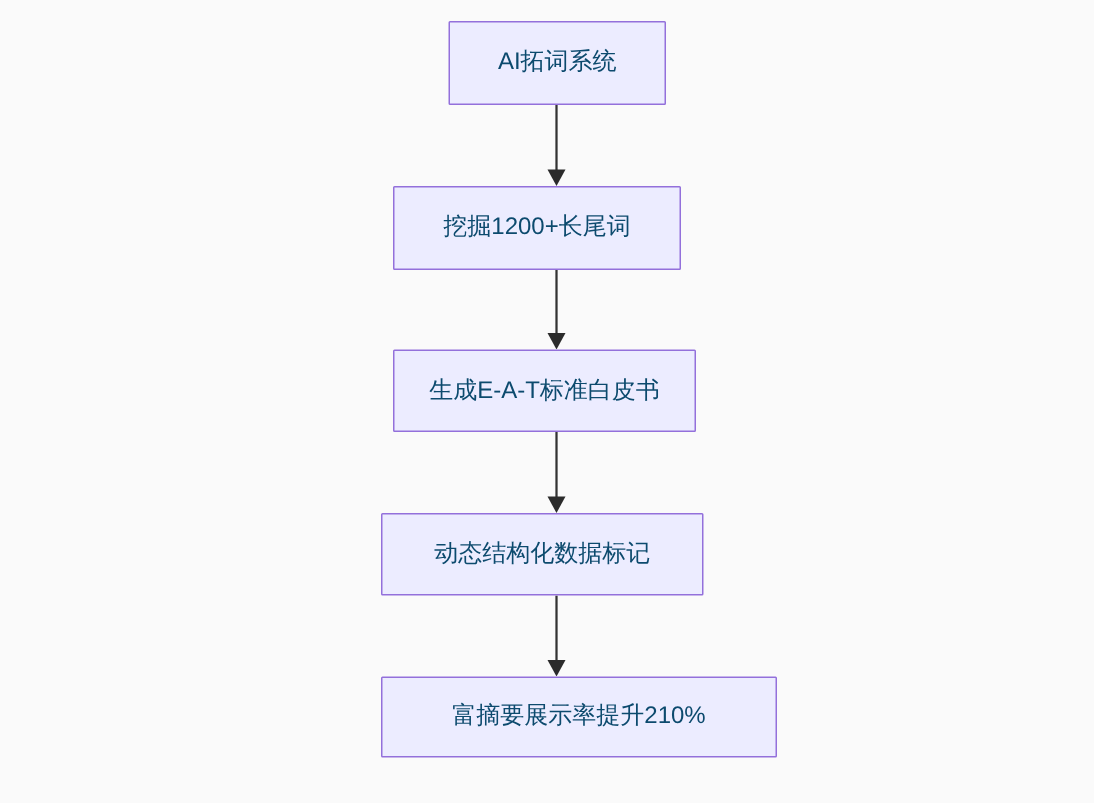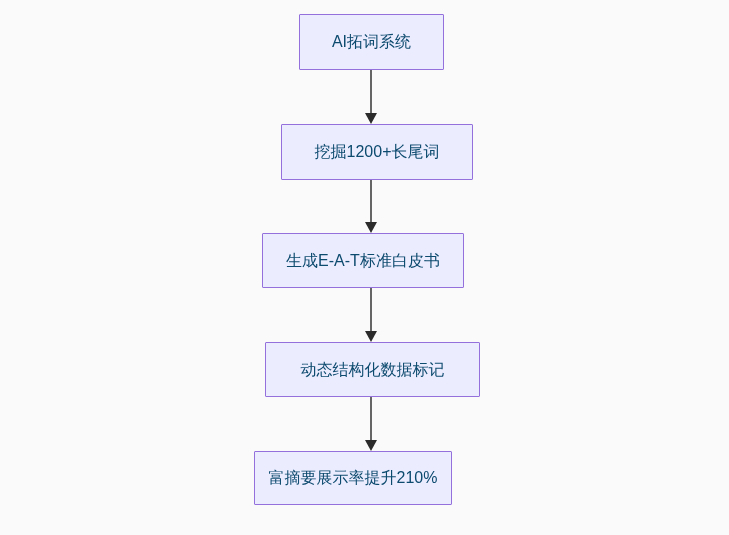--- a/index.html
+++ b/index.html
@@ -42,44 +42,44 @@
 
   <div class="node" style="left:299px; top:14px; width:145px; height:56px;">
     <span>AI拓词系统</span>
   </div>
 
   <svg class="edge" style="left:364px; top:70px;" width="14" height="54">
     <line x1="7" y1="0" x2="7" y2="45" stroke="#333333" stroke-width="1.5"></line>
     <polygon points="1,43 13,43 7,54" fill="#2b2b2b"></polygon>
   </svg>
 
-  <div class="node" style="left:281px; top:124px; width:192px; height:56px;">
+  <div class="node" style="left:262px; top:124px; width:192px; height:56px;">
     <span>挖掘1200+长尾词</span>
   </div>
 
   <svg class="edge" style="left:364px; top:180px;" width="14" height="53">
     <line x1="7" y1="0" x2="7" y2="44" stroke="#333333" stroke-width="1.5"></line>
     <polygon points="1,42 13,42 7,53" fill="#2b2b2b"></polygon>
   </svg>
 
   <div class="node" style="left:262px; top:233px; width:202px; height:55px;">
     <span>生成E-A-T标准白皮书</span>
   </div>
 
   <svg class="edge" style="left:364px; top:288px;" width="14" height="54">
     <line x1="7" y1="0" x2="7" y2="45" stroke="#333333" stroke-width="1.5"></line>
     <polygon points="1,43 13,43 7,54" fill="#2b2b2b"></polygon>
   </svg>
 
-  <div class="node" style="left:265px; top:342px; width:215px; height:55px;">
+  <div class="node" style="left:254px; top:342px; width:215px; height:55px;">
     <span>动态结构化数据标记</span>
   </div>
 
   <svg class="edge" style="left:364px; top:397px;" width="14" height="54">
     <line x1="7" y1="0" x2="7" y2="45" stroke="#333333" stroke-width="1.5"></line>
     <polygon points="1,43 13,43 7,54" fill="#2b2b2b"></polygon>
   </svg>
 
-  <div class="node" style="left:254px; top:451px; width:198px; height:54px;">
+  <div class="node" style="left:254px; top:451px; width:264px; height:54px;">
     <span>富摘要展示率提升210%</span>
   </div>
 
 </div>
 
 </body></html>

